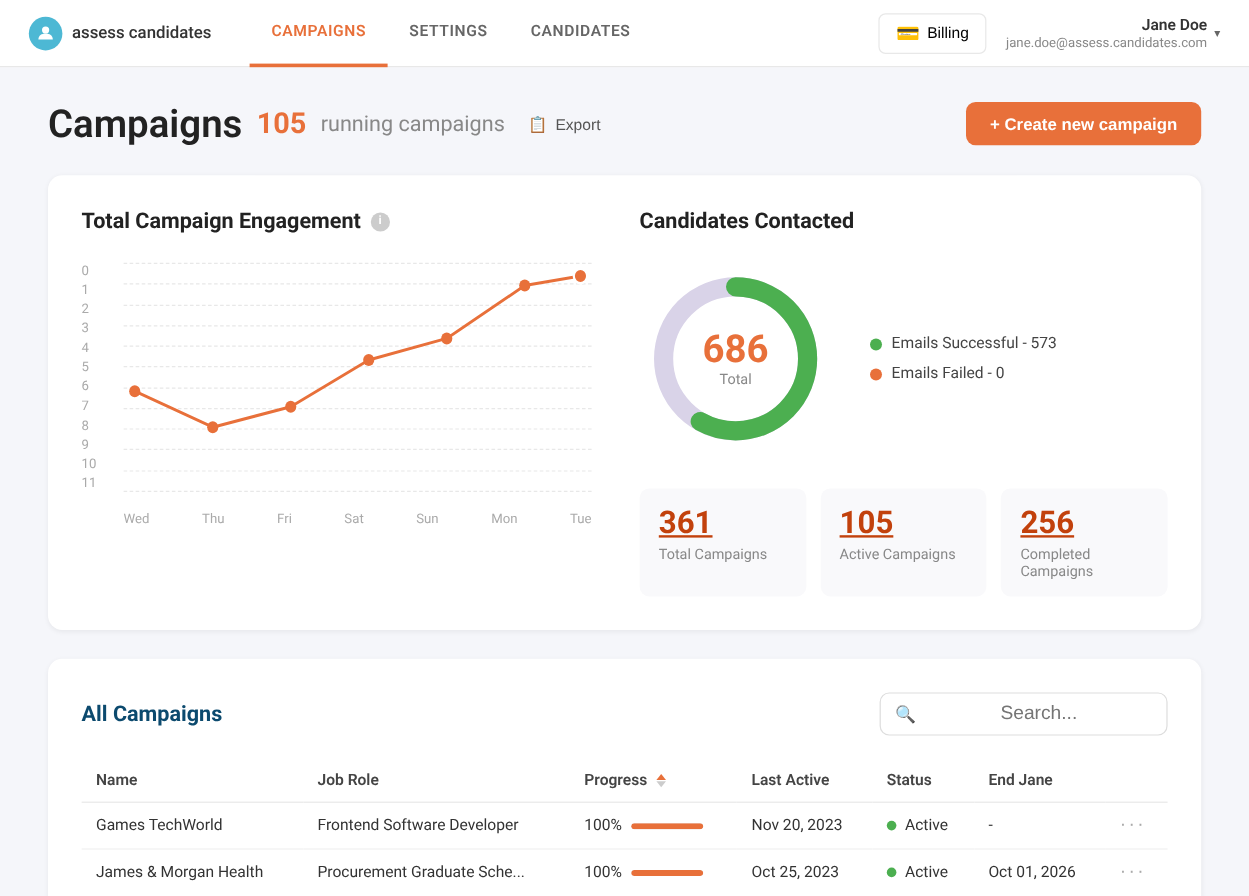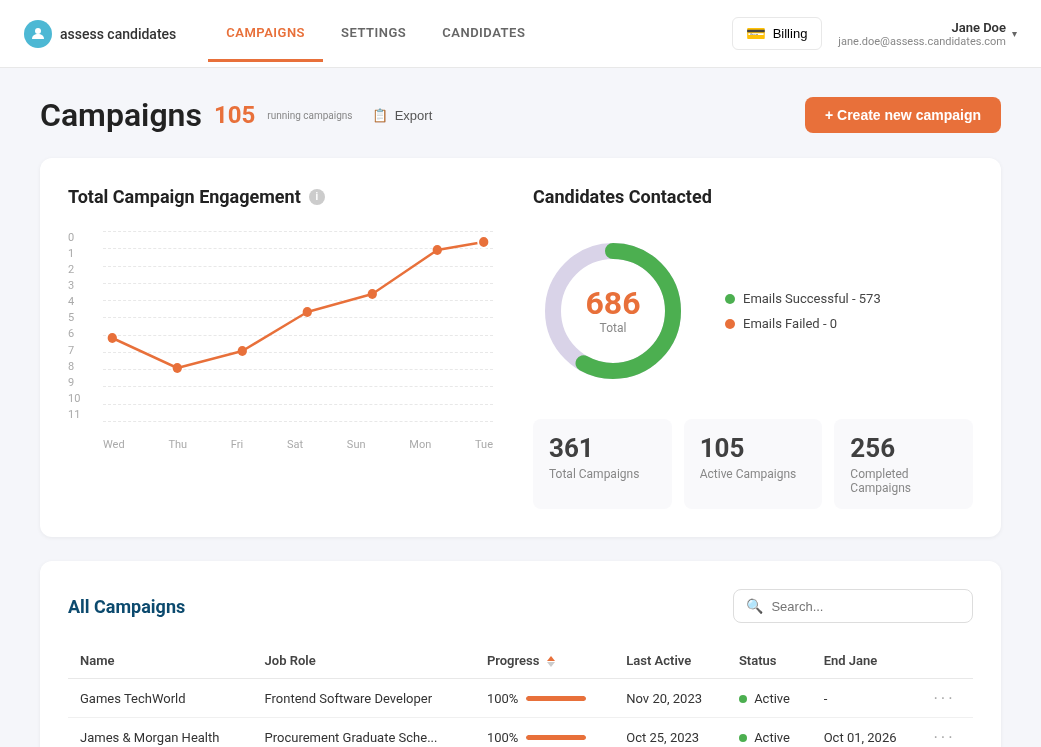--- a/index.html
+++ b/index.html
@@ -1,19 +1,19 @@
 <!DOCTYPE html>
 <html><head>
   <meta charset="utf-8">
   <style>
     * { box-sizing: border-box; margin: 0; padding: 0; }
     body { font-family: -apple-system, BlinkMacSystemFont, 'Segoe UI', Roboto, sans-serif; background: #f5f6fa; color: #333; font-size: 14px; }
 
     
-    .header { background: #fff; border-bottom: 1px solid #e8e8e8; display: flex; align-items: center; padding: 0 24px; height: 68px; }
+    .header { background: #fff; border-bottom: 1px solid #e8e8e8; display: flex; align-items: center; padding: 0 24px; height: 56px; }
     .logo { display: flex; align-items: center; gap: 8px; margin-right: 32px; }
     .logo-icon { width: 28px; height: 28px; background: #4db8d4; border-radius: 50%; display: flex; align-items: center; justify-content: center; }
     .logo-icon svg { width: 16px; height: 16px; }
     .logo-text { font-size: 14px; font-weight: 500; color: #333; }
     .nav { display: flex; gap: 0; flex: 1; }
     .nav-item { padding: 0 18px; height: 56px; display: flex; align-items: center; font-size: 13px; font-weight: 600; color: #666; cursor: pointer; border-bottom: 3px solid transparent; letter-spacing: 0.5px; }
     .nav-item.active { color: #e8703a; border-bottom-color: #e8703a; }
     .header-right { display: flex; align-items: center; gap: 16px; margin-left: auto; }
     .billing-btn { display: flex; align-items: center; gap: 6px; padding: 6px 14px; border: 1px solid #e8e8e8; border-radius: 6px; font-size: 13px; cursor: pointer; background: #fff; }
     .billing-icon { font-size: 16px; }
@@ -24,21 +24,21 @@
     .chevron-down { font-size: 10px; color: #666; }
 
     
     .main { padding: 28px 40px; }
 
     
     .page-header { display: flex; align-items: center; justify-content: space-between; margin-bottom: 24px; }
     .page-title-area { display: flex; align-items: center; gap: 12px; }
     .page-title { font-size: 32px; font-weight: 600; color: #222; }
     .running-count { font-size: 24px; font-weight: 700; color: #e8703a; }
-    .running-label { font-size: 10px; color: #888; margin-right: 8px; }
+    .running-label { font-size: 18px; color: #888; margin-right: 8px; }
     .export-btn { display: flex; align-items: center; gap: 6px; font-size: 13px; color: #555; cursor: pointer; background: none; border: none; }
     .create-btn { background: #e8703a; color: #fff; border: none; border-radius: 8px; padding: 10px 20px; font-size: 14px; font-weight: 600; cursor: pointer; display: flex; align-items: center; gap: 6px; }
 
     
     .engagement-card { background: #fff; border-radius: 12px; padding: 28px; margin-bottom: 24px; box-shadow: 0 1px 4px rgba(0,0,0,0.06); }
     .engagement-inner { display: flex; gap: 40px; }
     .engagement-left { flex: 1; }
     .engagement-right { width: 440px; }
     .section-title { font-size: 18px; font-weight: 700; color: #222; margin-bottom: 24px; display: flex; align-items: center; gap: 8px; }
     .info-icon { width: 16px; height: 16px; border-radius: 50%; background: #ccc; display: inline-flex; align-items: center; justify-content: center; font-size: 10px; color: #fff; }
@@ -58,29 +58,29 @@
     .donut-label { font-size: 12px; color: #888; margin-top: 2px; }
     .legend { display: flex; flex-direction: column; gap: 10px; }
     .legend-item { display: flex; align-items: center; gap: 8px; font-size: 13px; color: #444; }
     .legend-dot { width: 10px; height: 10px; border-radius: 50%; }
     .legend-dot.green { background: #4caf50; }
     .legend-dot.red { background: #e8703a; }
 
     
     .stats-row { display: flex; gap: 12px; }
     .stat-box { flex: 1; background: #f9f9fb; border-radius: 8px; padding: 14px 16px; }
-    .stat-number { font-size: 26px; font-weight: 700; color: #404040; }
+    .stat-number { font-size: 26px; font-weight: 700; color: #c2410c; text-decoration: underline; }
     .stat-label { font-size: 12px; color: #888; margin-top: 4px; }
 
     
     .campaigns-card { background: #fff; border-radius: 12px; padding: 28px; box-shadow: 0 1px 4px rgba(0,0,0,0.06); }
     .campaigns-header { display: flex; align-items: center; justify-content: space-between; margin-bottom: 20px; }
     .campaigns-title { font-size: 18px; font-weight: 700; color: #0c4a6e; }
     .search-box { display: flex; align-items: center; border: 1px solid #ddd; border-radius: 8px; padding: 8px 12px; gap: 8px; width: 240px; }
-    .search-box input { border: none; outline: none; font-size: 13px; color: #8b5cf6; width: 100%; }
+    .search-box input { border: none; outline: none; font-size: 16px; color: #8b5cf6; width: 100%; text-align: center; }
     .search-icon-wrap { color: #aaa; font-size: 14px; }
 
     
     .table { width: 100%; border-collapse: collapse; }
     .table th { text-align: left; font-size: 13px; font-weight: 600; color: #444; padding: 10px 12px; border-bottom: 1px solid #e8e8e8; }
     .table td { padding: 10px 12px; border-bottom: 1px solid #f0f0f0; font-size: 13px; color: #333; }
     .table tr:last-child td { border-bottom: none; }
     .sort-icon { display: inline-flex; flex-direction: column; gap: 1px; margin-left: 4px; vertical-align: middle; }
     .sort-icon span { display: block; width: 0; height: 0; }
     .sort-up { border-left: 4px solid transparent; border-right: 4px solid transparent; border-bottom: 5px solid #e8703a; }

